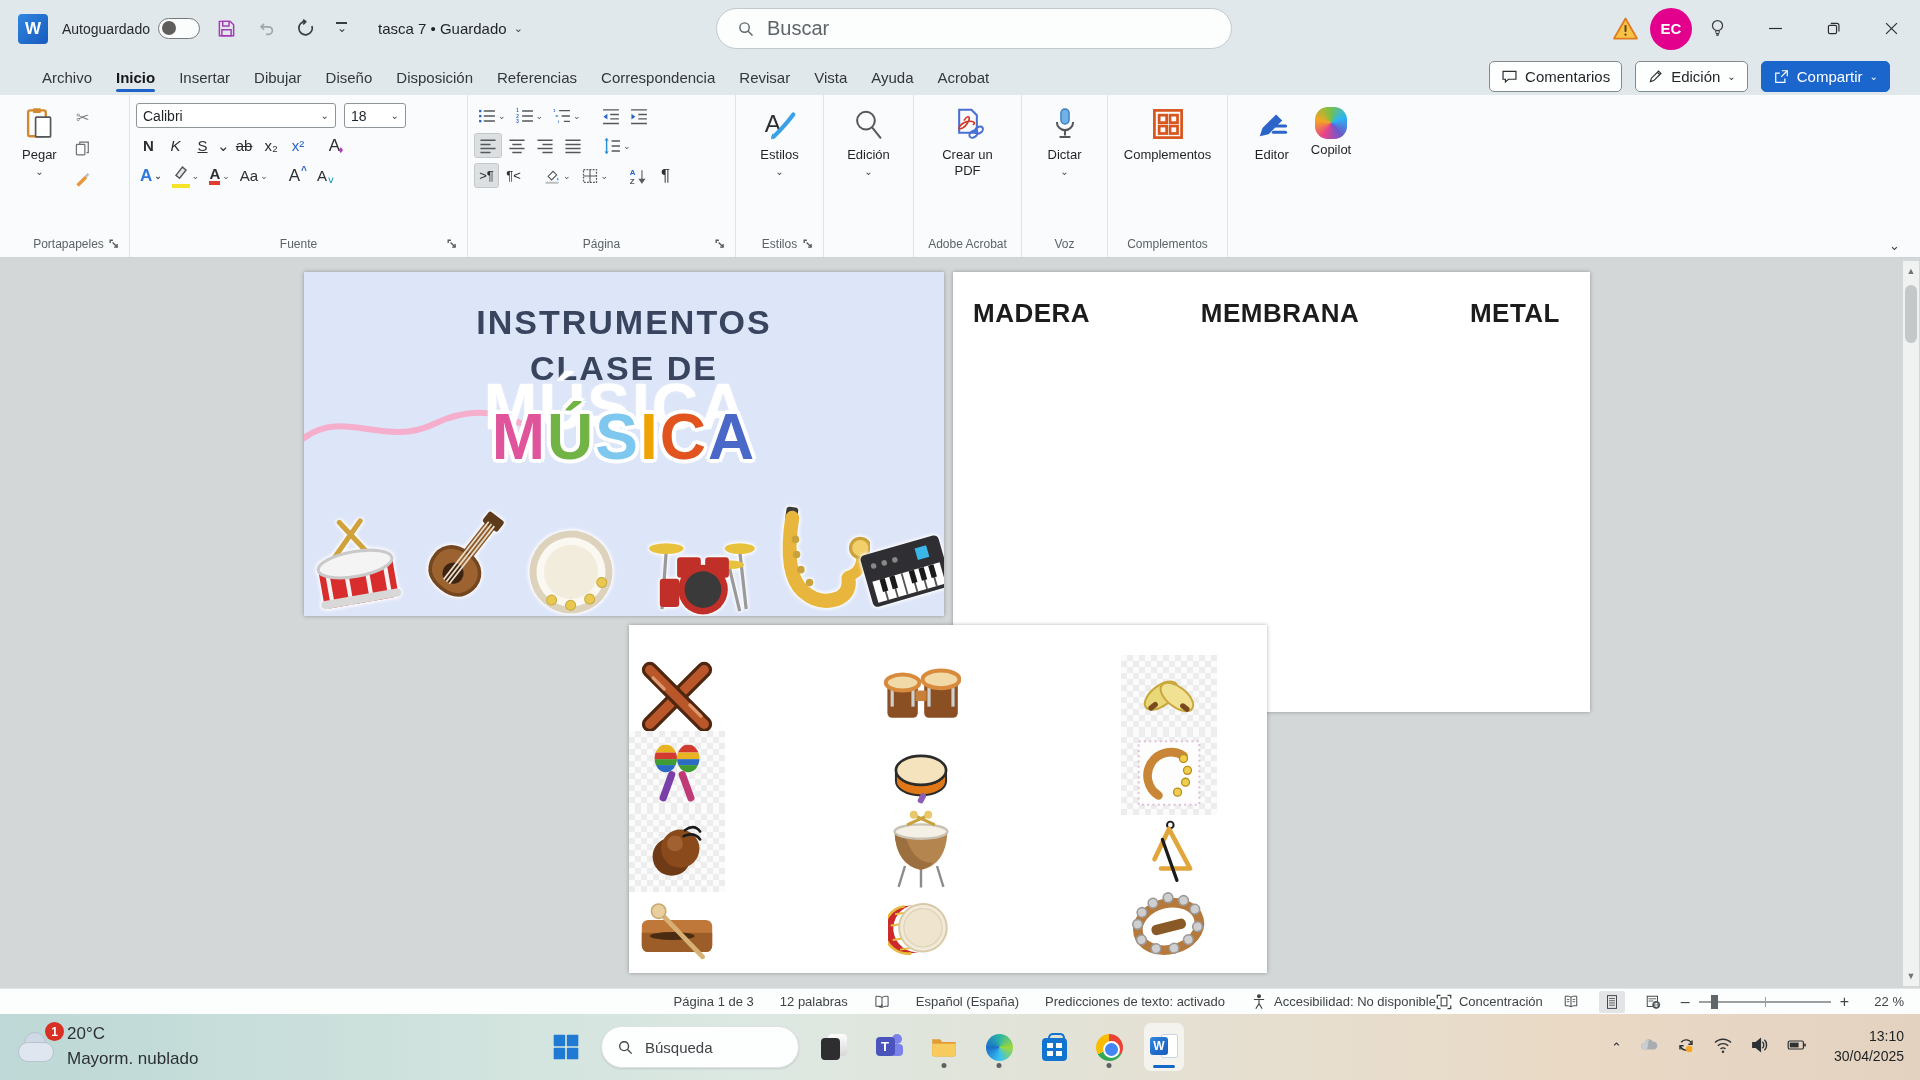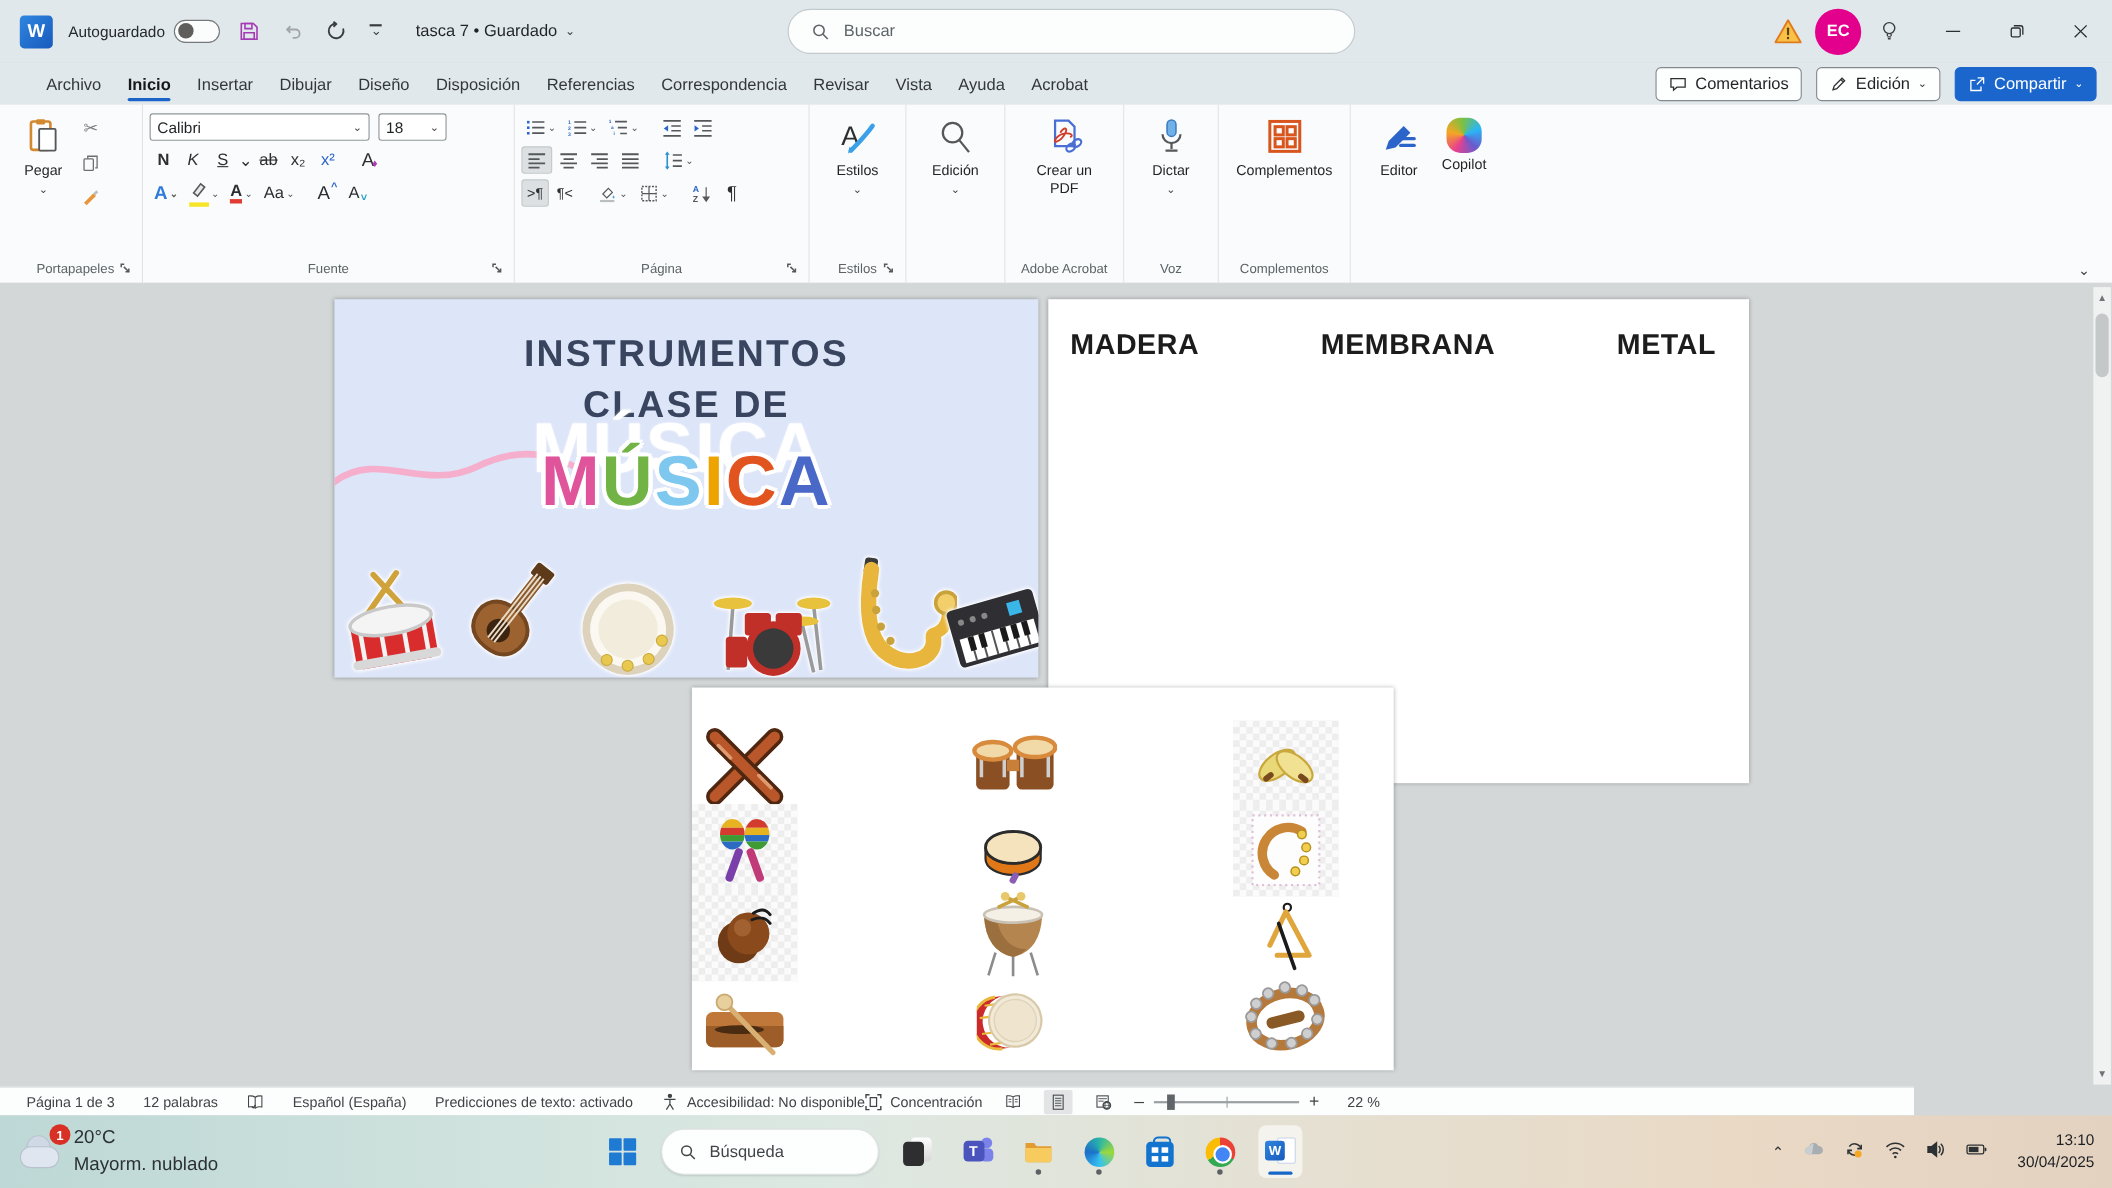--- a/index.html
+++ b/index.html
@@ -13,36 +13,36 @@
   .autosave{display:flex;align-items:center;gap:8px;font-size:14px;color:#262a2c}
   .toggle{width:42px;height:21px;border:1px solid #75797b;border-radius:11px;background:#fbfcfc;position:relative}
   .toggle .knob{position:absolute;left:3px;top:2px;width:14px;height:14px;border-radius:50%;background:#605e5c}
   .tb-ic{width:26px;height:26px;display:flex;align-items:center;justify-content:center}
   .tb-ic svg{width:21px;height:21px}
   .qat-chev{display:flex;flex-direction:column;align-items:center;width:16px}
   .qat-chev .bar{width:11px;height:2px;background:#3a3d3f;margin-bottom:-3px}
   .qat-chev .g{font-size:12px;color:#3a3d3f}
   .doc-title{font-size:15px;color:#1f2325;margin-left:14px;display:flex;align-items:center;gap:7px}
   .doc-title .g{font-size:11px;color:#444}
-  .tb-search{position:absolute;left:716px;top:8px;width:516px;height:41px;background:#fcfdfd;border:1px solid #c2c9cc;border-radius:21px;display:flex;align-items:center;gap:12px;padding-left:20px;font-size:15px;color:#5e6568}
+  .tb-search{position:absolute;left:716px;top:8px;width:516px;height:41px;background:#fcfdfd;border:1px solid #c2c9cc;border-radius:21px;display:flex;align-items:center;gap:12px;padding-left:20px;font-size:20px;color:#5e6568}
   .tb-search svg{width:18px;height:18px}
   .tb-right{position:absolute;right:0;top:0;height:57px;display:flex;align-items:center}
   .warn-ic svg{width:25px;height:23px}
   .avatar{width:42px;height:42px;border-radius:50%;background:#e3008c;color:#fff;font-size:15px;font-weight:bold;display:flex;align-items:center;justify-content:center;margin:0 12px}
   .winbtn{width:58px;height:57px;display:flex;align-items:center;justify-content:center}
   .winbtn svg{width:17px;height:17px}
   .bulb{margin-right:16px}
 
   
   .tabrow{position:absolute;top:57px;left:0;width:1920px;height:38px;background:#e1e8eb;display:flex;align-items:center;justify-content:space-between}
   .tabs{display:flex;align-items:flex-end;height:100%;padding-left:30px}
   .tab{font-size:15px;color:#33373a;padding:8px 12px 9px;position:relative;white-space:nowrap}
   .tab.active{font-weight:bold;color:#16181a}
   .tab.active:after{content:"";position:absolute;left:12px;right:12px;bottom:3px;height:3px;border-radius:2px;background:#1c63c9}
-  .tab-actions{display:flex;align-items:center;gap:13px;padding-right:14px}
+  .tab-actions{display:flex;align-items:center;gap:13px;padding-right:30px}
   .chipbtn{height:31px;border:1px solid #84898c;border-radius:5px;background:#fdfefe;display:flex;align-items:center;gap:7px;padding:0 11px;font-size:15px;color:#1f2325}
   .chipbtn svg{width:17px;height:17px}
   .chipbtn .g{font-size:10px;color:#333}
   .chipbtn.share{background:#1a66cc;border-color:#1a66cc;color:#fff}
   .chipbtn.share .g{color:#fff}
 
   
   .ribbon{position:absolute;top:95px;left:0;width:1920px;height:163px;background:#fafbfc;border-bottom:1px solid #cdd2d4}
   .rwrap{display:flex;height:100%;padding-left:8px}
   .rgroup{display:flex;flex-direction:column;border-right:1px solid #e1e4e5;padding:8px 6px 2px}
@@ -109,21 +109,21 @@
     linear-gradient(45deg,#ededed 25%,transparent 25%,transparent 75%,#ededed 75%),
     linear-gradient(45deg,#ededed 25%,#fbfbfb 25%,#fbfbfb 75%,#ededed 75%);
     background-size:12px 12px;background-position:0 0,6px 6px}
   .c0{left:0px}.c1{left:244px}.c2{left:492px}
   .r0{top:30px}.r1{top:106px}.r2{top:183px}.r3{top:261px}
   .vscroll{position:absolute;right:1px;top:2px;width:16px;height:725px;background:#f0f1f1}
   .vs-arrow{position:absolute;left:0;width:16px;height:16px;display:flex;align-items:center;justify-content:center;font-size:9px;color:#707476}
   .vs-thumb{position:absolute;left:2px;top:24px;width:12px;height:58px;border-radius:6px;background:#c4c8c9}
 
   
-  .statusbar{position:absolute;top:988px;left:0;width:1740px;height:26px;background:#fcfdfd;border-top:1px solid #e4e6e6;display:flex;align-items:center;justify-content:flex-start;font-size:13px;color:#3f4447}
+  .statusbar{position:absolute;top:988px;left:0;width:1920px;height:26px;background:#fcfdfd;border-top:1px solid #e4e6e6;display:flex;align-items:center;justify-content:flex-end;font-size:13px;color:#3f4447}
   .sb-left{display:flex;align-items:center;gap:26px;padding-left:24px}
   .sb-right{display:flex;align-items:center;gap:15px;padding-right:16px}
   .sb-item{display:flex;align-items:center;gap:7px;white-space:nowrap}
   .sb-item svg{width:16px;height:16px}
   .viewbtn{width:26px;height:22px;display:flex;align-items:center;justify-content:center;border-radius:2px}
   .viewbtn svg{width:16px;height:16px}
   .viewbtn.sel{background:#e2e4e5}
   .zoomer{display:flex;align-items:center;gap:9px}
   .zoomer .track{position:relative;width:132px;height:2px;background:#9aa0a2}
   .zoomer .tick{position:absolute;left:50%;top:-4px;width:1px;height:10px;background:#9aa0a2}

